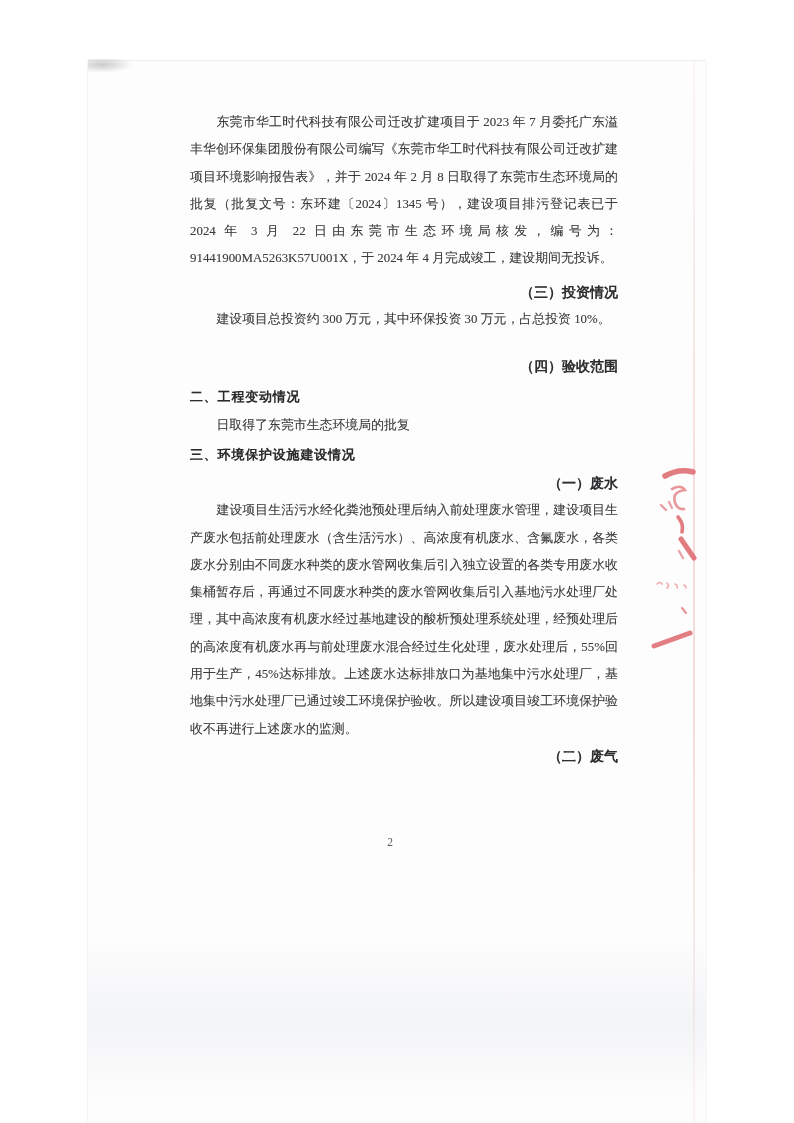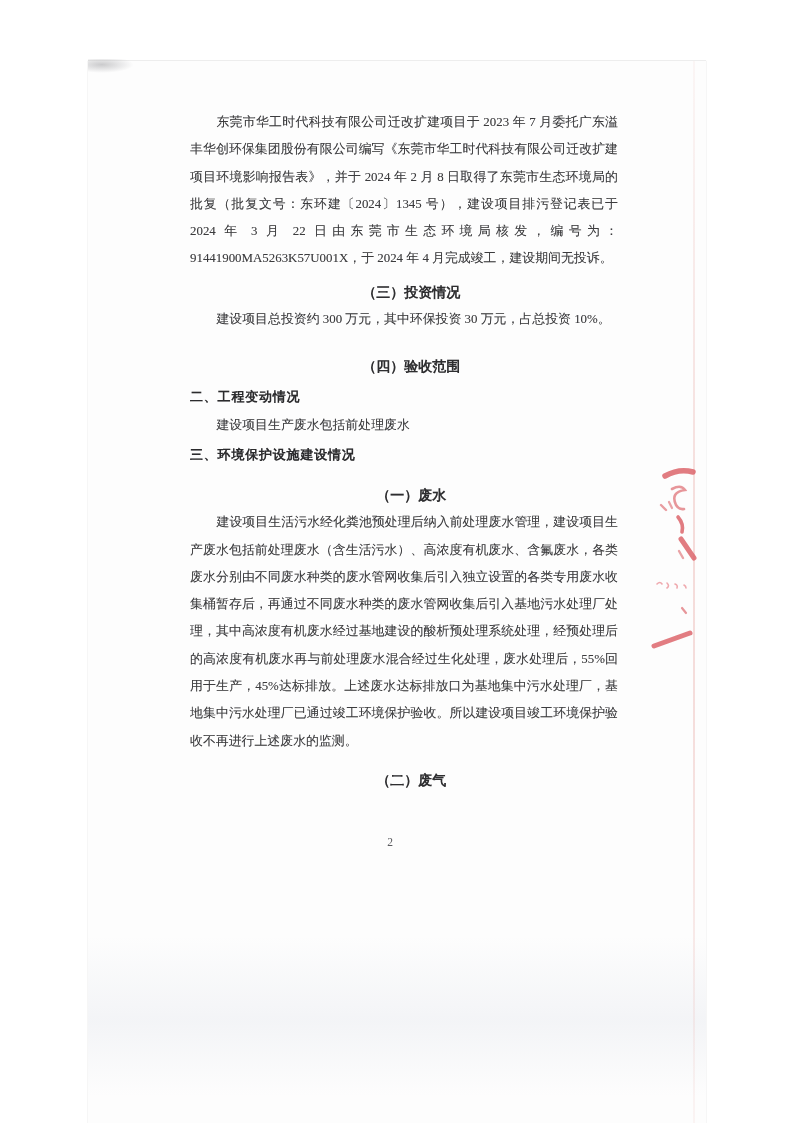--- a/index.html
+++ b/index.html
@@ -50,32 +50,32 @@
     margin: 0;
     text-indent: 2.05em;
   }
   .sub-heading {
     margin: 6px 0 0 0;
     font-size: 14px;
     font-weight: bold;
     color: #2e2e30;
     line-height: 27.3px;
     text-indent: 1.05em;
-    text-align: center;
+    text-align: right;
   }
   .chapter-heading {
     margin: 1px 0 0 0;
     font-size: 13px;
     font-weight: bold;
     color: #2b2b2d;
     line-height: 30px;
     letter-spacing: 0.8px;
     text-align: left;
   }
-  .mt-lg { margin-top: 12px; }
+  .mt-lg { margin-top: 0; }
   .mt-md { }
   .mt-sm { margin-top: 20px; }
   .page-number {
     position: absolute;
     left: 0; right: 14px;
     top: 775px;
     text-align: center;
     font-size: 11.5px;
     color: #5a5a5e;
   }
@@ -97,21 +97,21 @@
   <div class="content">
 
     <p class="para">东莞市华工时代科技有限公司迁改扩建项目于 2023 年 7 月委托广东溢丰华创环保集团股份有限公司编写《东莞市华工时代科技有限公司迁改扩建项目环境影响报告表》，并于 2024 年 2 月 8 日取得了东莞市生态环境局的批复（批复文号：东环建〔2024〕1345 号），建设项目排污登记表已于 2024 年 3 月 22 日由东莞市生态环境局核发，编号为：91441900MA5263K57U001X，于 2024 年 4 月完成竣工，建设期间无投诉。</p>
 
     <h3 class="sub-heading">（三）投资情况</h3>
     <p class="para">建设项目总投资约 300 万元，其中环保投资 30 万元，占总投资 10%。</p>
 
     <h3 class="sub-heading mt-sm">（四）验收范围</h3>
 
     <h2 class="chapter-heading">二、工程变动情况</h2>
-    <p class="para">建设项目生产废水包括前处理废水</p>
+    <p class="para">日取得了东莞市生态环境局的批复</p>
 
     <h2 class="chapter-heading mt-md">三、环境保护设施建设情况</h2>
 
     <h3 class="sub-heading mt-lg">（一）废水</h3>
     <p class="para">建设项目生活污水经化粪池预处理后纳入前处理废水管理，建设项目生产废水包括前处理废水（含生活污水）、高浓度有机废水、含氟废水，各类废水分别由不同废水种类的废水管网收集后引入独立设置的各类专用废水收集桶暂存后，再通过不同废水种类的废水管网收集后引入基地污水处理厂处理，其中高浓度有机废水经过基地建设的酸析预处理系统处理，经预处理后的高浓度有机废水再与前处理废水混合经过生化处理，废水处理后，55%回用于生产，45%达标排放。上述废水达标排放口为基地集中污水处理厂，基地集中污水处理厂已通过竣工环境保护验收。所以建设项目竣工环境保护验收不再进行上述废水的监测。</p>
 
     <h3 class="sub-heading mt-lg">（二）废气</h3>
 
   </div>
 

